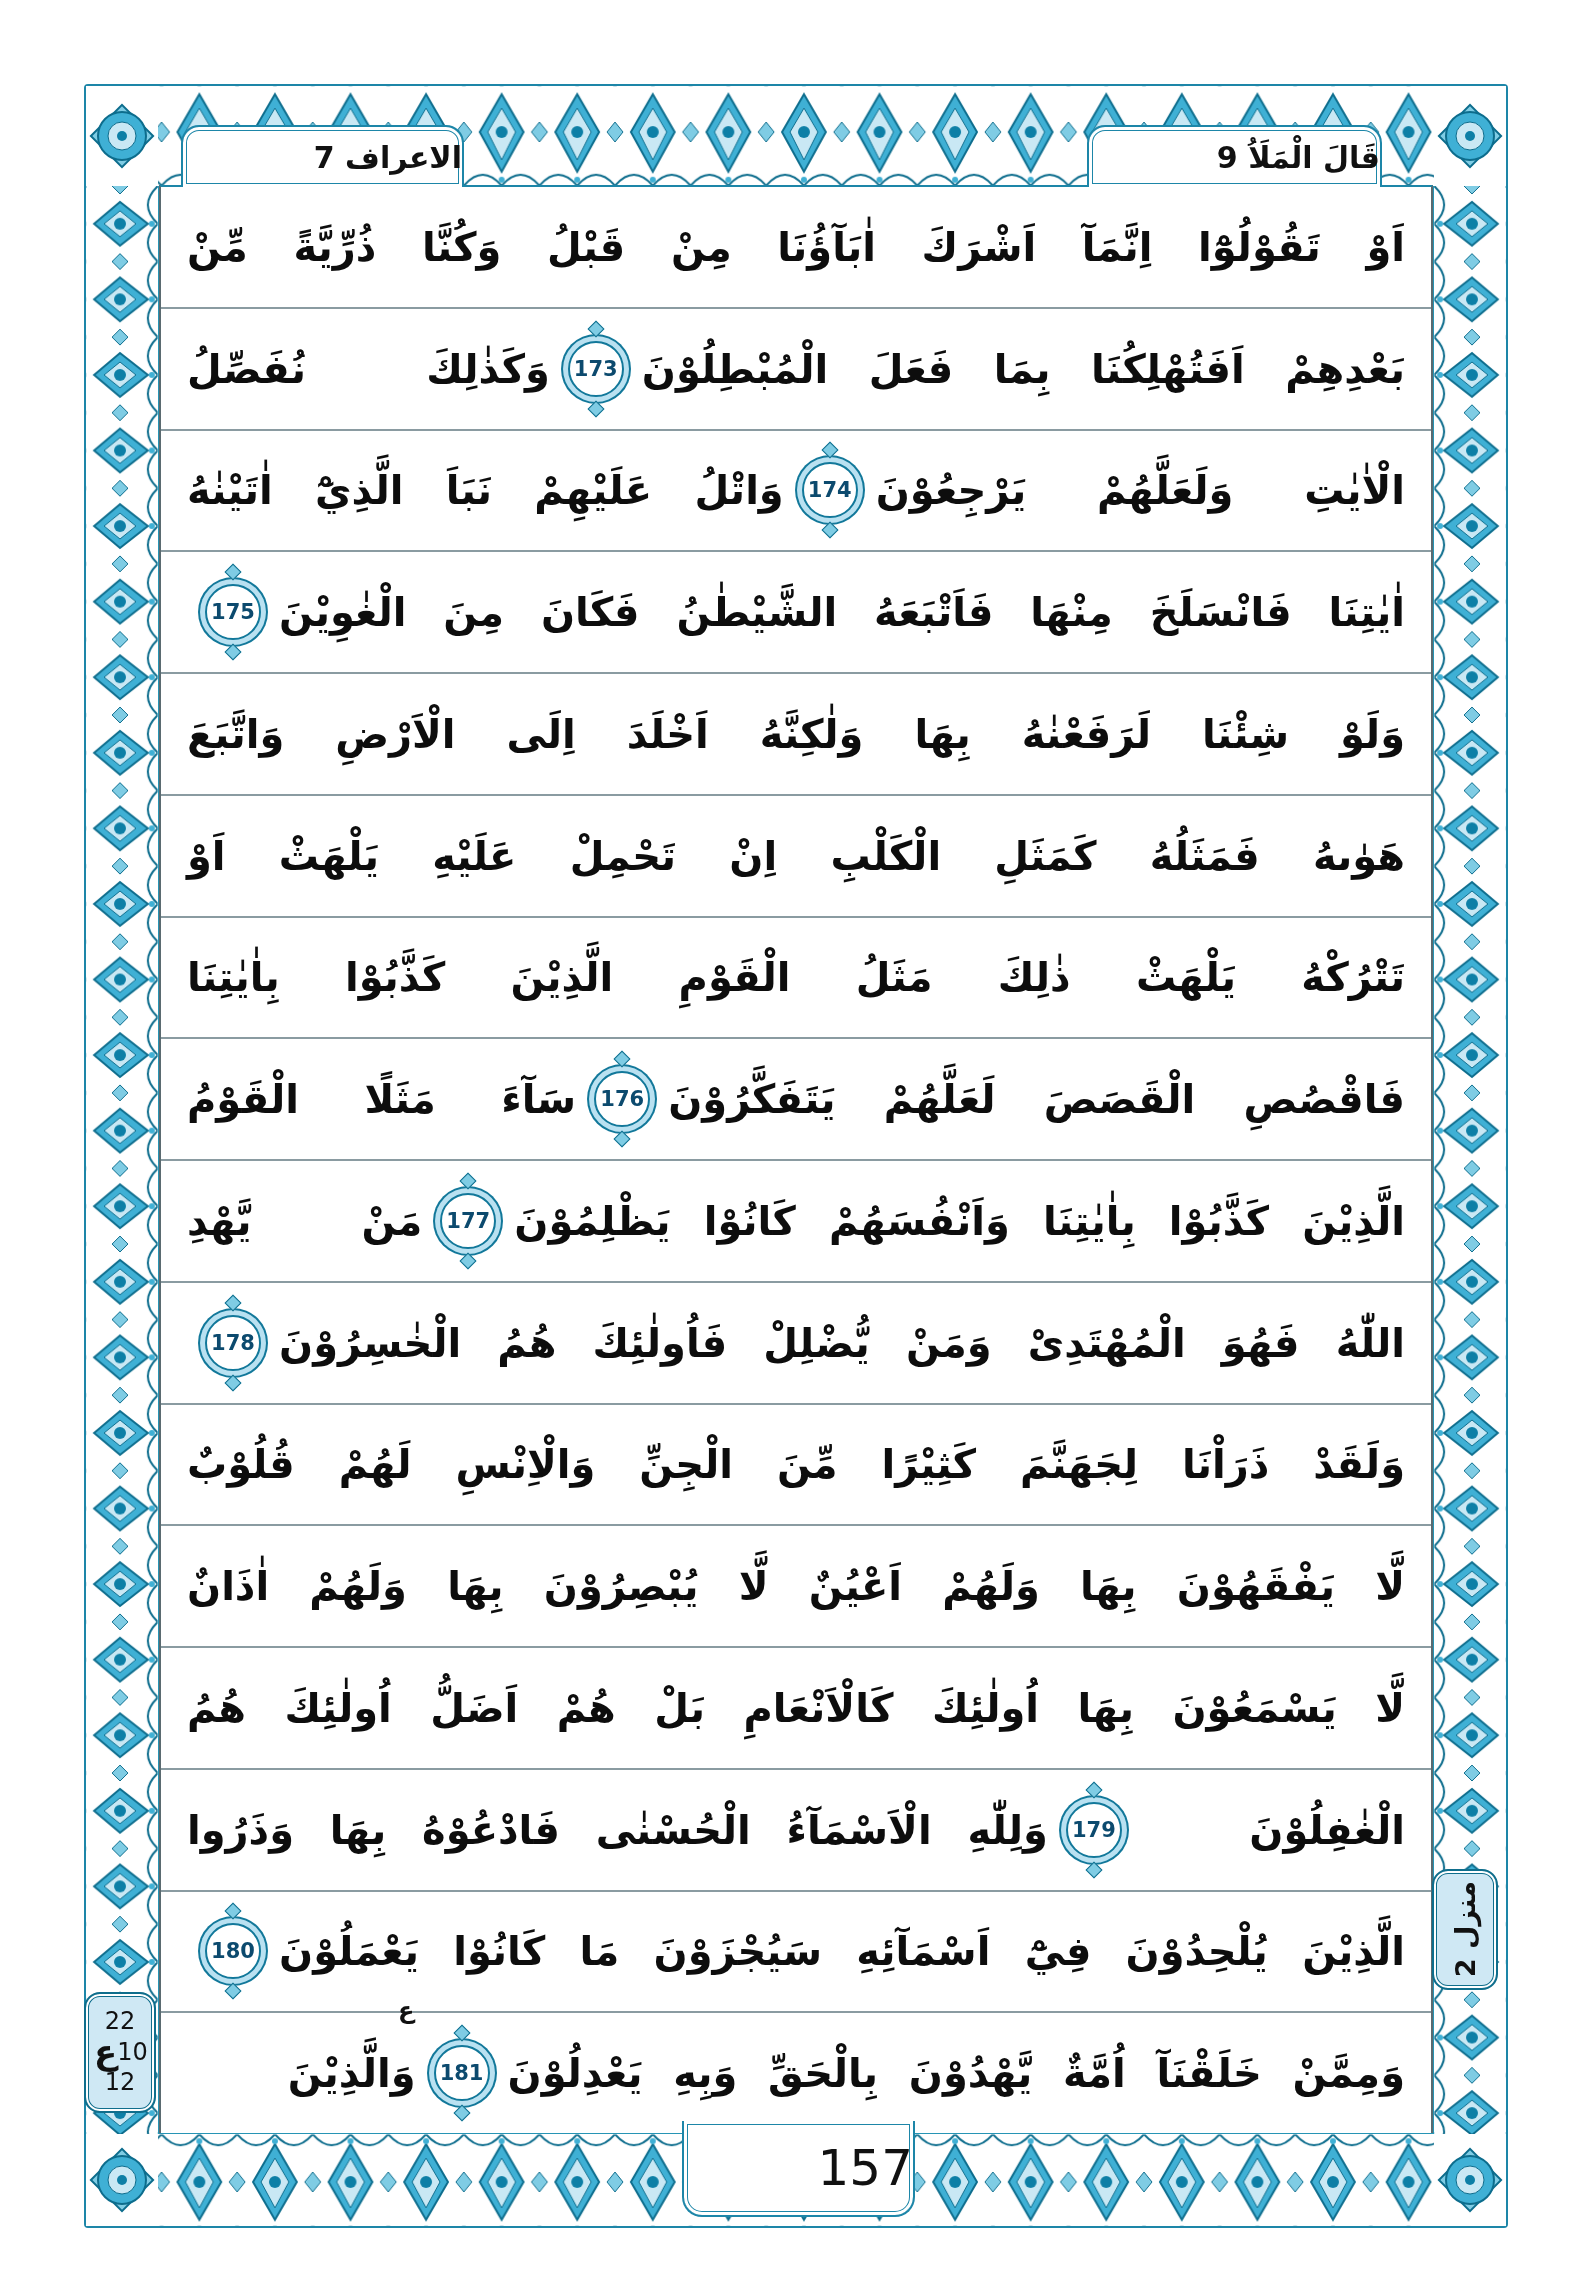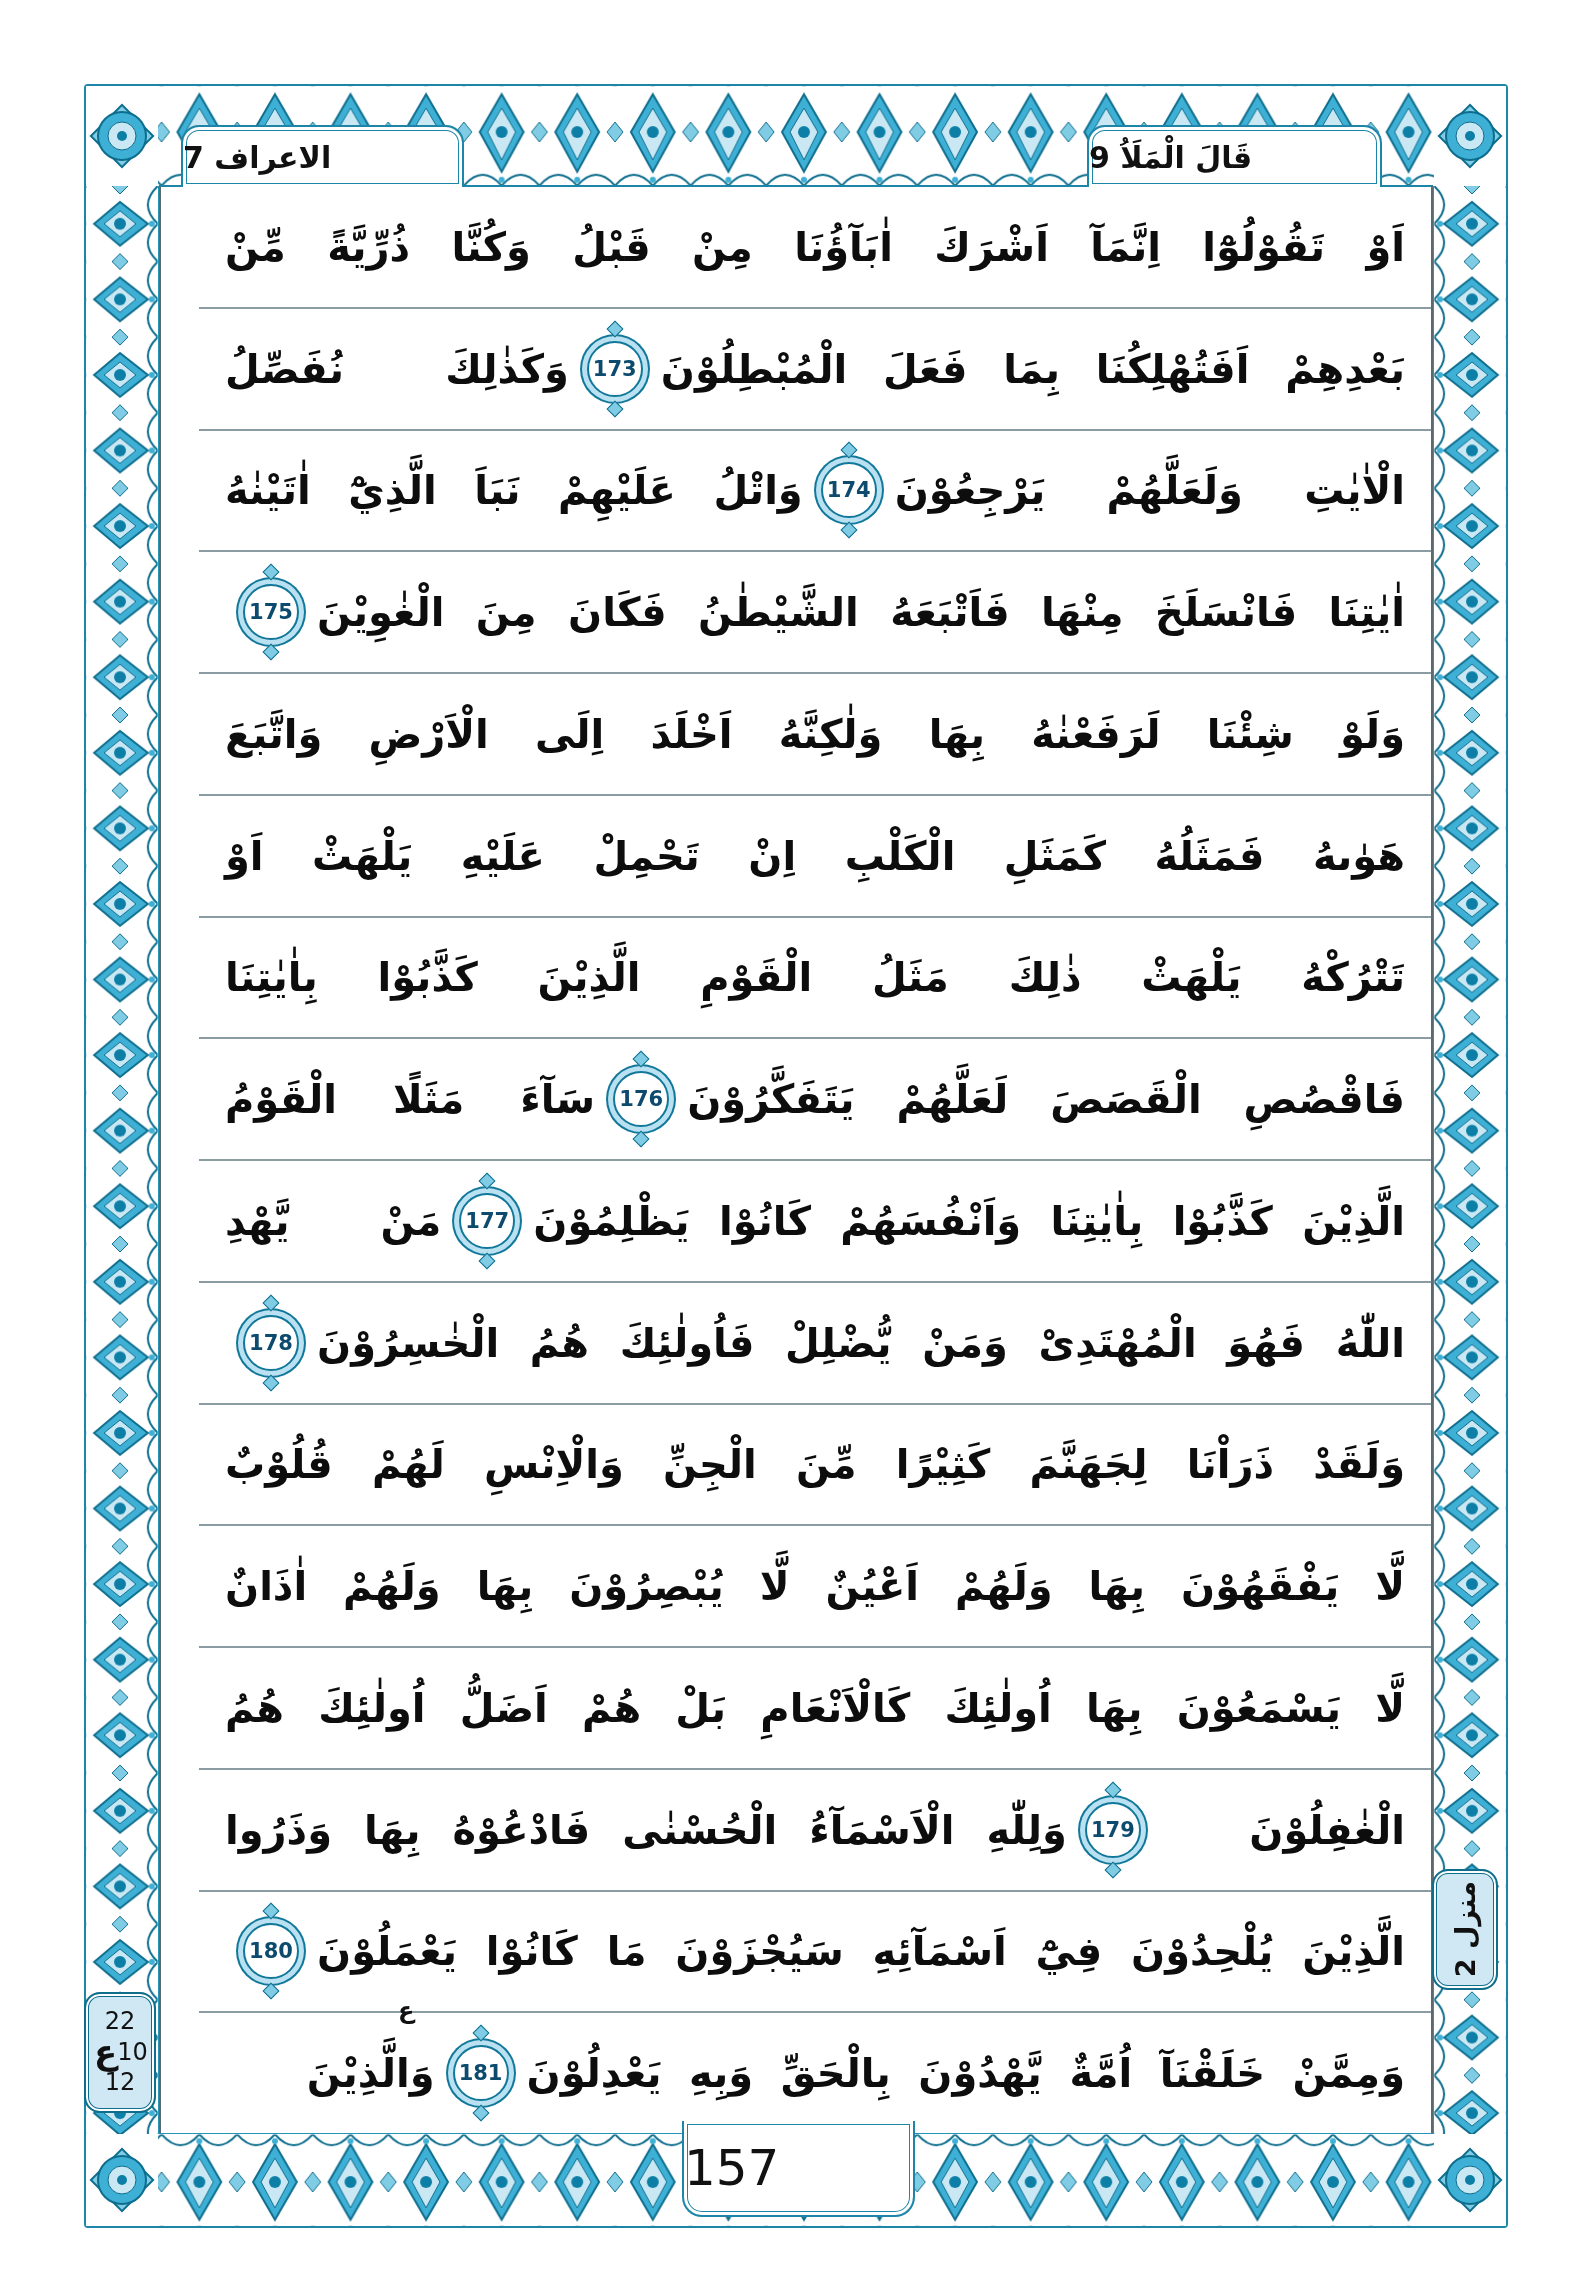--- a/index.html
+++ b/index.html
@@ -24,21 +24,21 @@
   .corner svg{display:block;width:100%;height:100%;}
   .corner-tl{left:0;top:0;height:100px;}
   .corner-tr{right:0;top:0;height:100px;}
   .corner-bl{left:0;bottom:0;height:92px;}
   .corner-br{right:0;bottom:0;height:92px;}
 
   
   .cartouche{
     position:absolute;background:#fff;border:2px solid #1d86a8;z-index:5;
     box-shadow:inset 0 0 0 3px #fff,inset 0 0 0 4px #1d86a8;
-    display:flex;align-items:center;justify-content:flex-end;
+    display:flex;align-items:center;justify-content:flex-start;
     direction:rtl;color:#111;
   }
   .hdr{top:125px;height:60px;border-radius:18px 18px 0 0;border-bottom:none;
        font-size:30px;font-weight:bold;}
   .hdr-left{left:181px;width:279px;}
   .hdr-right{left:1087px;width:291px;}
   .pagenum{
     left:682px;width:229px;top:2121px;height:94px;border-radius:0 0 20px 20px;
     border-top:none;font-size:50px;z-index:5;
   }
@@ -209,21 +209,21 @@
   </div>
 
   <div class="cartouche hdr hdr-left">
     <span>الاعراف 7</span>
   </div>
   <div class="cartouche hdr hdr-right">
     <span>قَالَ الْمَلَاُ 9</span>
   </div>
 
   <div class="text-area">
-    <div id="quran-lines" style="display:flex;flex-direction:column;flex:1 1 auto;margin-left:38px;">
+    <div id="quran-lines" style="display:flex;flex-direction:column;flex:1 1 auto;">
         <div class="qline">
           <span class="seg">اَوْ تَقُوْلُوْٓا اِنَّمَآ اَشْرَكَ اٰبَآؤُنَا مِنْ قَبْلُ وَكُنَّا ذُرِّيَّةً مِّنْ</span>
         </div>
         <div class="qline">
           <span class="seg">بَعْدِهِمْ اَفَتُهْلِكُنَا بِمَا فَعَلَ الْمُبْطِلُوْنَ</span>
           <span class="vmark">173</span>
           <span class="seg">وَكَذٰلِكَ نُفَصِّلُ</span>
         </div>
         <div class="qline">
           <span class="seg">الْاٰيٰتِ وَلَعَلَّهُمْ يَرْجِعُوْنَ</span>

